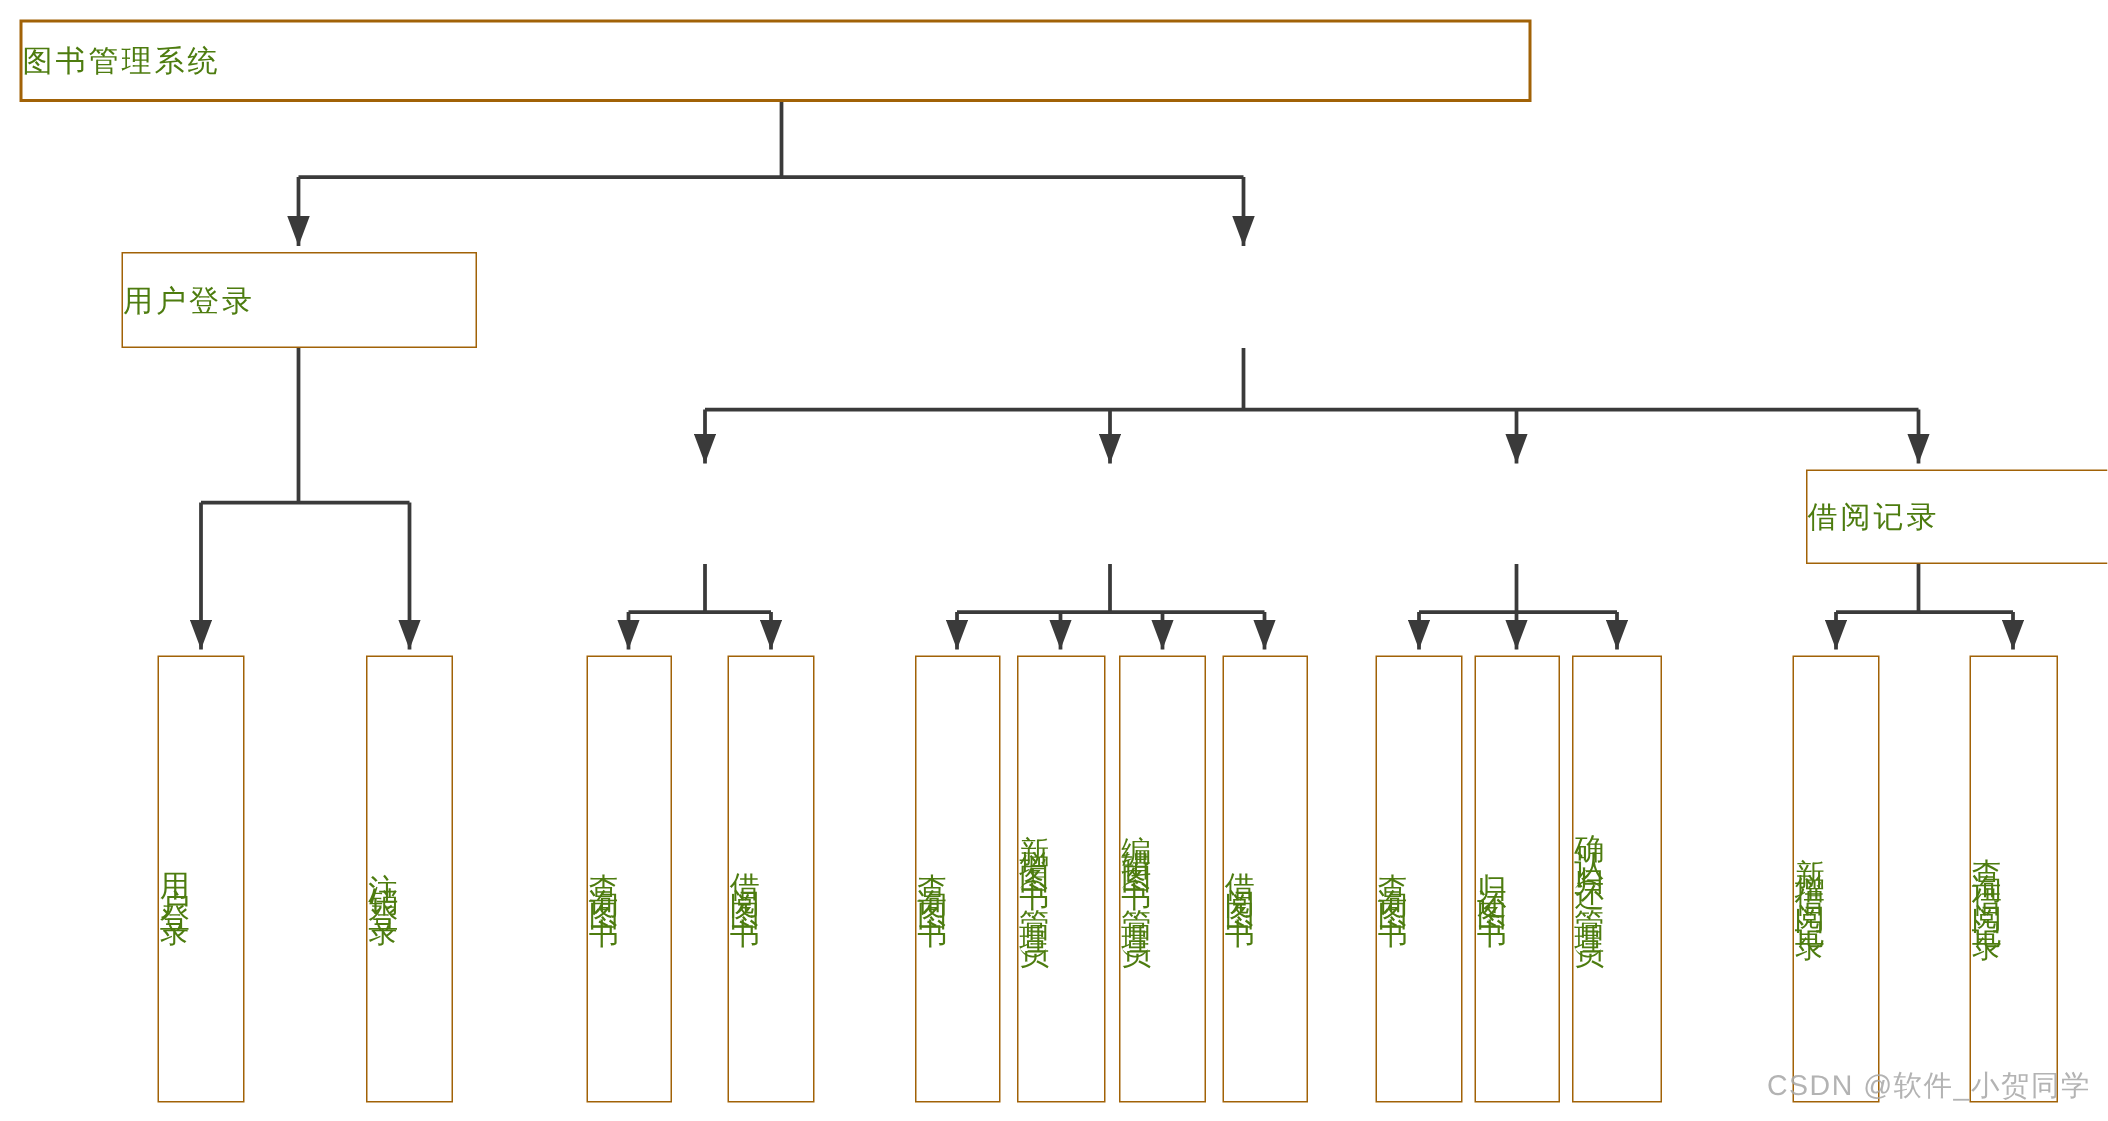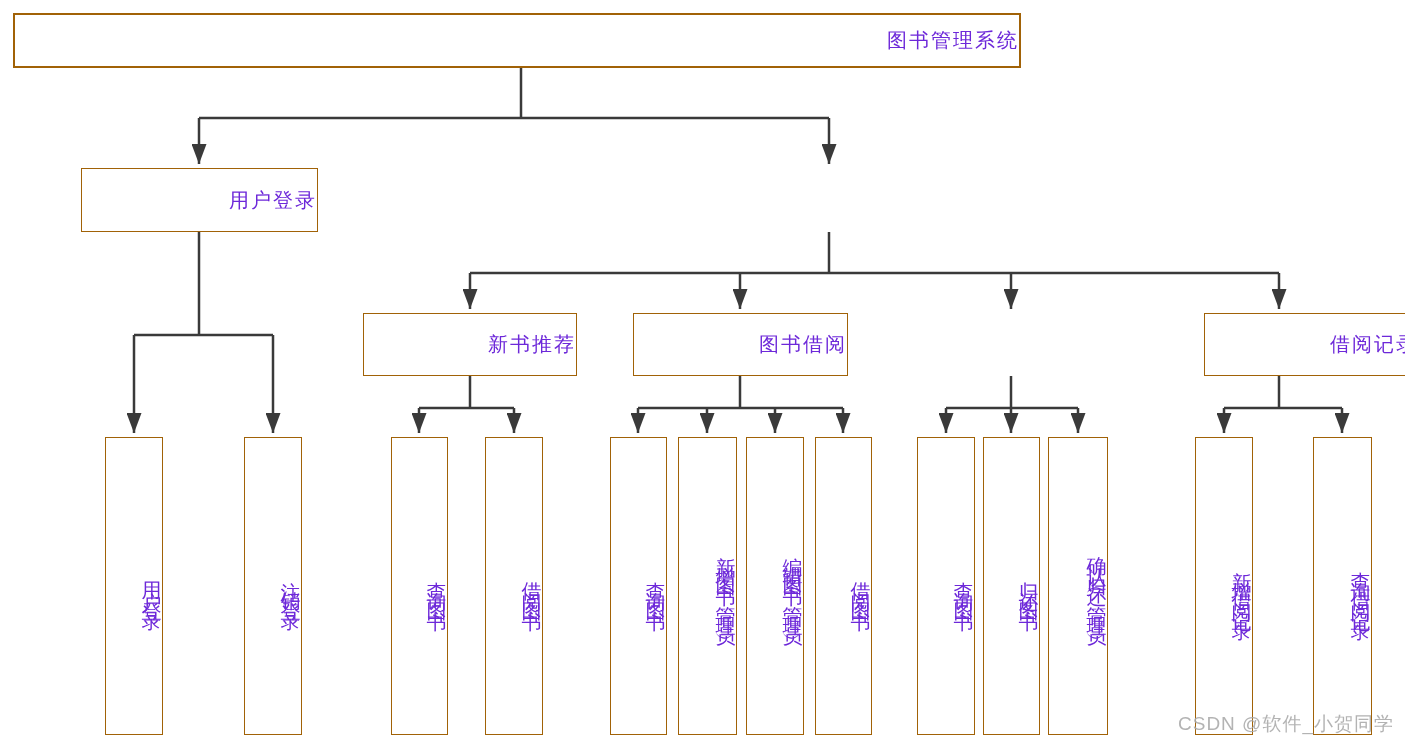--- a/index.html
+++ b/index.html
@@ -3,22 +3,22 @@
 <meta charset="utf-8">
 <style>
   html,body { margin:0; padding:0; background:#ffffff; }
   .canvas {
     position:relative; width:1405px; height:747px; background:#ffffff;
     font-family:"Liberation Sans","DejaVu Sans",sans-serif; overflow:hidden;
   }
   .connectors { position:absolute; left:0; top:0; z-index:1; }
   .node {
     position:absolute; box-sizing:border-box; background:#ffffff;
-    border:1px solid #a16207; color:#6d28d9; z-index:2;
-    display:flex; align-items:center; justify-content:flex-end;
+    border:1px solid #a16207; color:#4d7c0f; z-index:2;
+    display:flex; align-items:center; justify-content:flex-start;
     text-align:center;
   }
   .node.root { border-width:2px; }
   .hlabel { font-size:20px; letter-spacing:2px; white-space:nowrap; }
   .vlabel {
     writing-mode:vertical-rl; font-size:20px; letter-spacing:10px;
     white-space:nowrap; line-height:1;
   }
   .watermark {
     position:absolute; left:1178px; top:711px; z-index:5;
@@ -89,26 +89,20 @@
     <span class="hlabel">用户登录</span>
   </div>
 
   <div class="node" style="left:105px; top:437px; width:58px; height:298px;">
     <span class="vlabel">用户登录</span>
   </div>
   <div class="node" style="left:244px; top:437px; width:58px; height:298px;">
     <span class="vlabel">注销登录</span>
   </div>
 
-  <div class="node" style="left:363px; top:313px; width:214px; height:63px;">
-    <span class="hlabel">新书推荐</span>
-  </div>
-  <div class="node" style="left:633px; top:313px; width:215px; height:63px;">
-    <span class="hlabel">图书借阅</span>
-  </div>
   <div class="node" style="left:1180px; top:313px; width:215px; height:63px;margin-left:24px;">
     <span class="hlabel">借阅记录</span>
   </div>
 
   <div class="node" style="left:391px; top:437px; width:57px; height:298px;">
     <span class="vlabel">查询图书</span>
   </div>
   <div class="node" style="left:485px; top:437px; width:58px; height:298px;">
     <span class="vlabel">借阅图书</span>
   </div>

